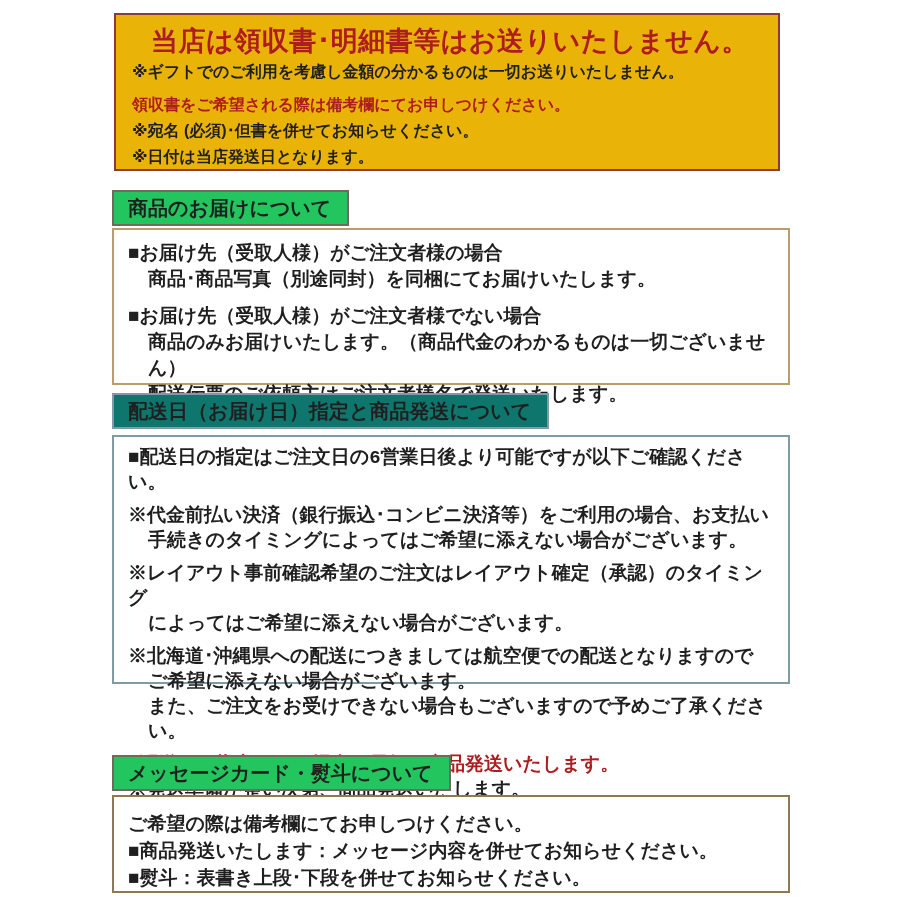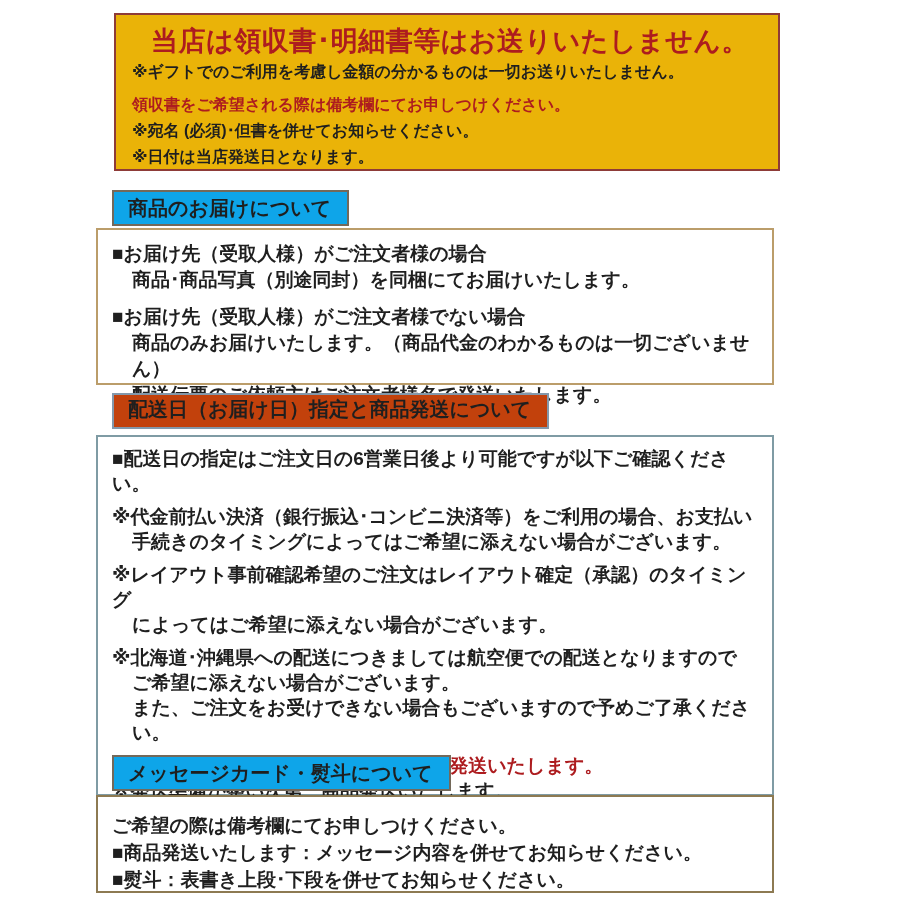--- a/index.html
+++ b/index.html
@@ -50,50 +50,50 @@
     position: absolute;
     left: 112px;
     box-sizing: border-box;
     display: inline-block;
     font-size: 20px;
     line-height: 20px;
     padding: 6px 16px 6px 14px;
     white-space: nowrap;
   }
   .sec-head.beige {
-    background: #0ea5e9;
+    background: #22c55e;
     border: 2px solid #73695a;
   }
   .sec-head.blue {
-    background: #c2410c;
+    background: #0f766e;
     border: 2px solid #8398ab;
-    font-family: Liberation Mono, monospace;
   }
   #sec0-head { top: 190px; }
   #sec1-head { top: 393px; }
   #sec2-head { top: 755px; }
 
   
   .sec-body {
     position: absolute;
-    left: 96px;
+    left: 112px;
     width: 678px;
     box-sizing: border-box;
     background: #ffffff;
     font-size: 19px;
+    font-family: Liberation Mono, monospace;
   }
   #sec0-body {
     top: 228px;
     height: 157px;
     border: 2px solid #bb9d6a;
     padding: 11px 14px;
   }
   #sec1-body {
     top: 435px;
-    height: 361px;
+    height: 249px;
     border: 2px solid #7f9ba4;
     padding: 9px 14px;
   }
   #sec2-body {
     top: 795px;
     height: 98px;
     border: 2px solid #8d7a52;
     padding: 15px 14px;
   }
   .para + .para { margin-top: 11px; }

